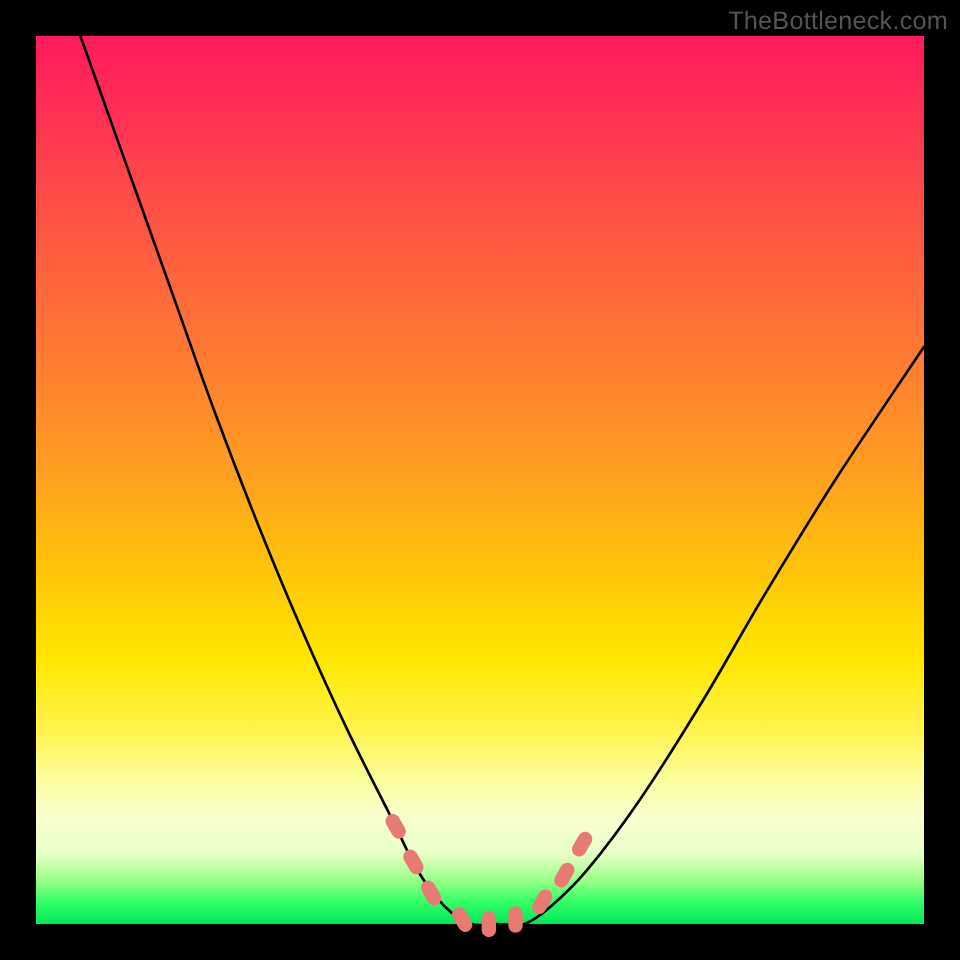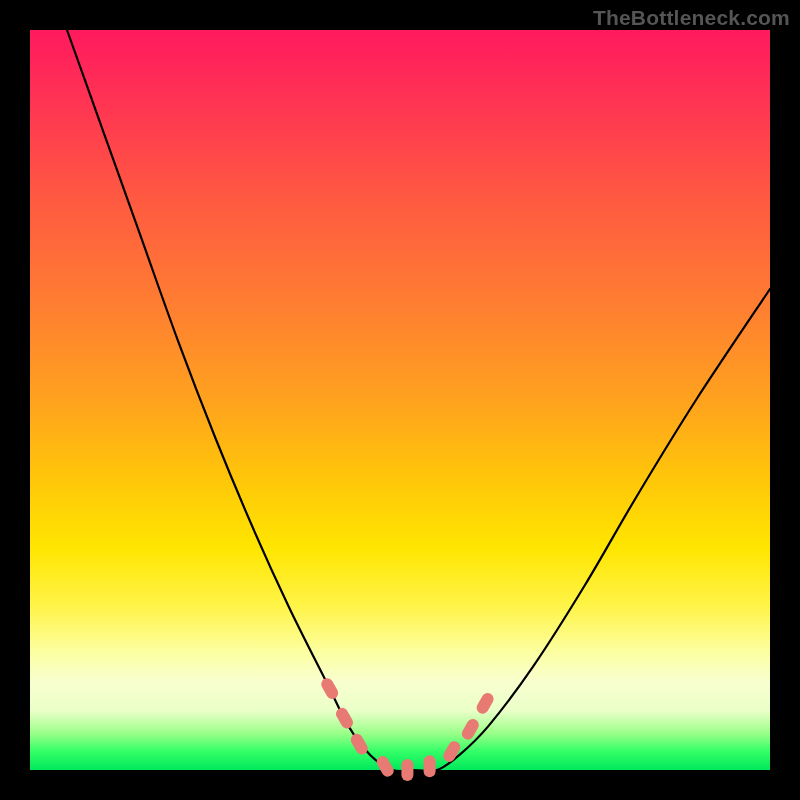--- a/index.html
+++ b/index.html
@@ -43,21 +43,21 @@
       #33ff66 97.5%,
       #00e85c 100%
     );
   }
   .watermark {
     position: absolute;
     top: 6px;
     right: 10px;
     color: #555;
     font-size: 21px;
-    font-weight: 700;
+    font-weight: 400;
     letter-spacing: 0.2px;
     user-select: none;
   }
   svg.curve {
     position: absolute;
     top: 0;
     left: 0;
     width: 740px;
     height: 740px;
     overflow: visible;

